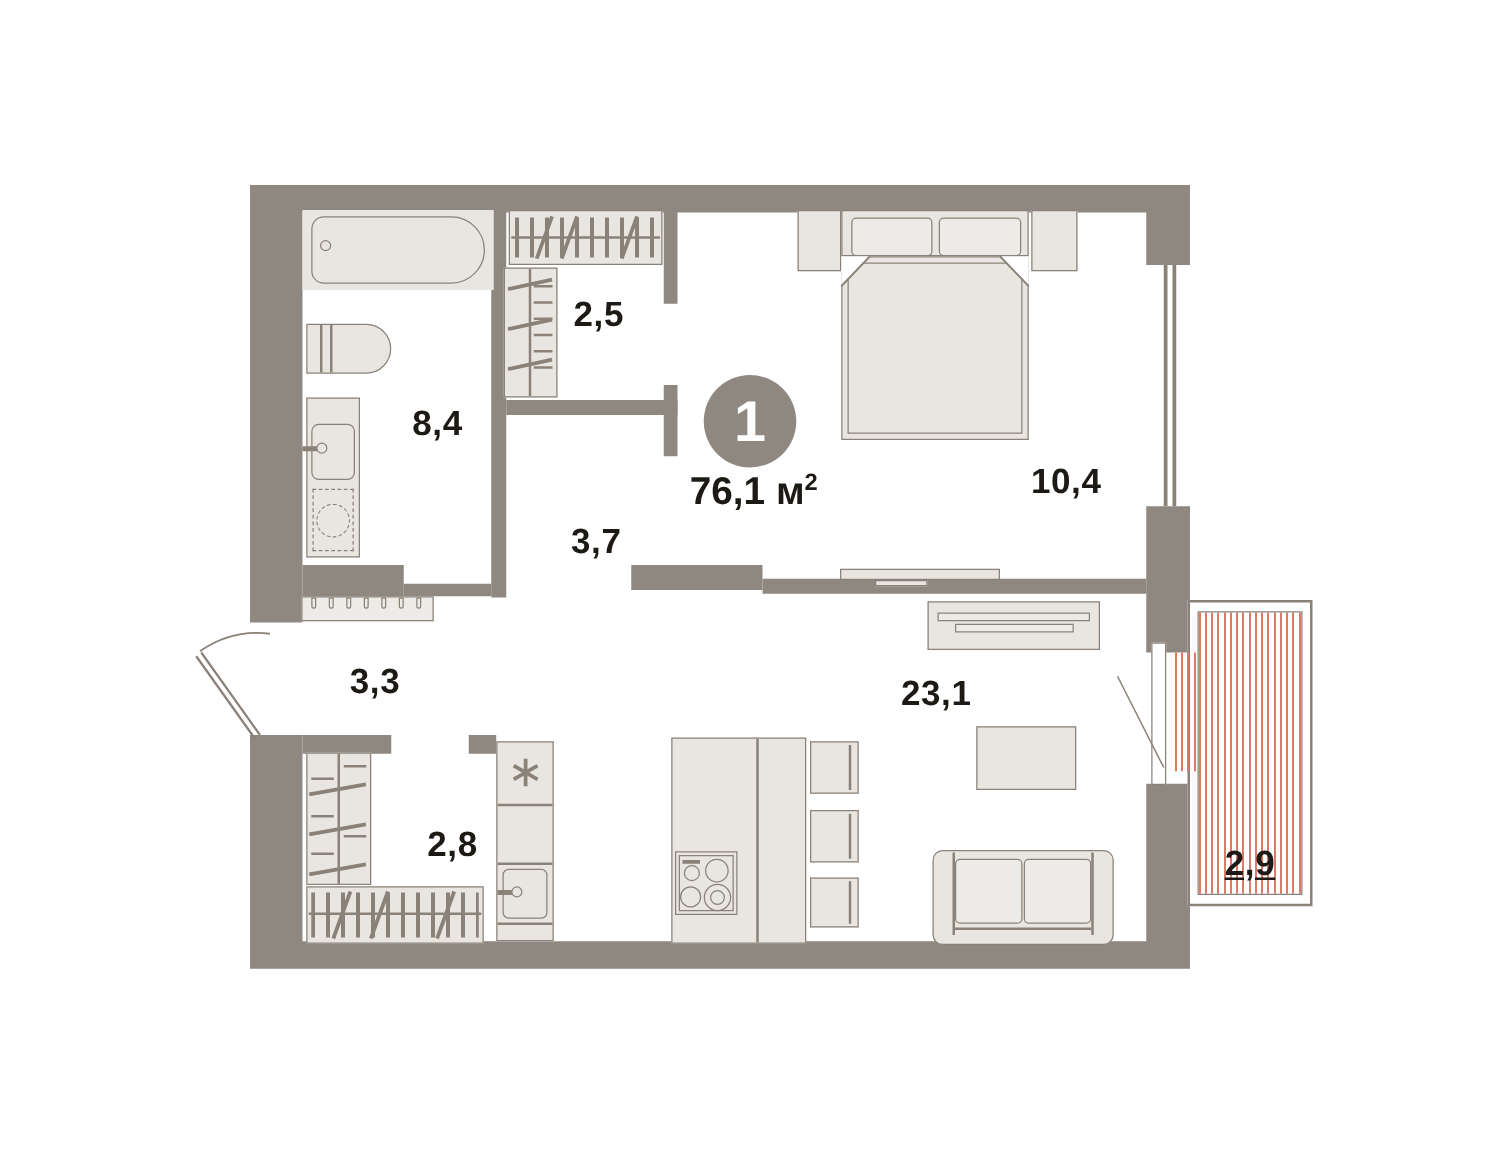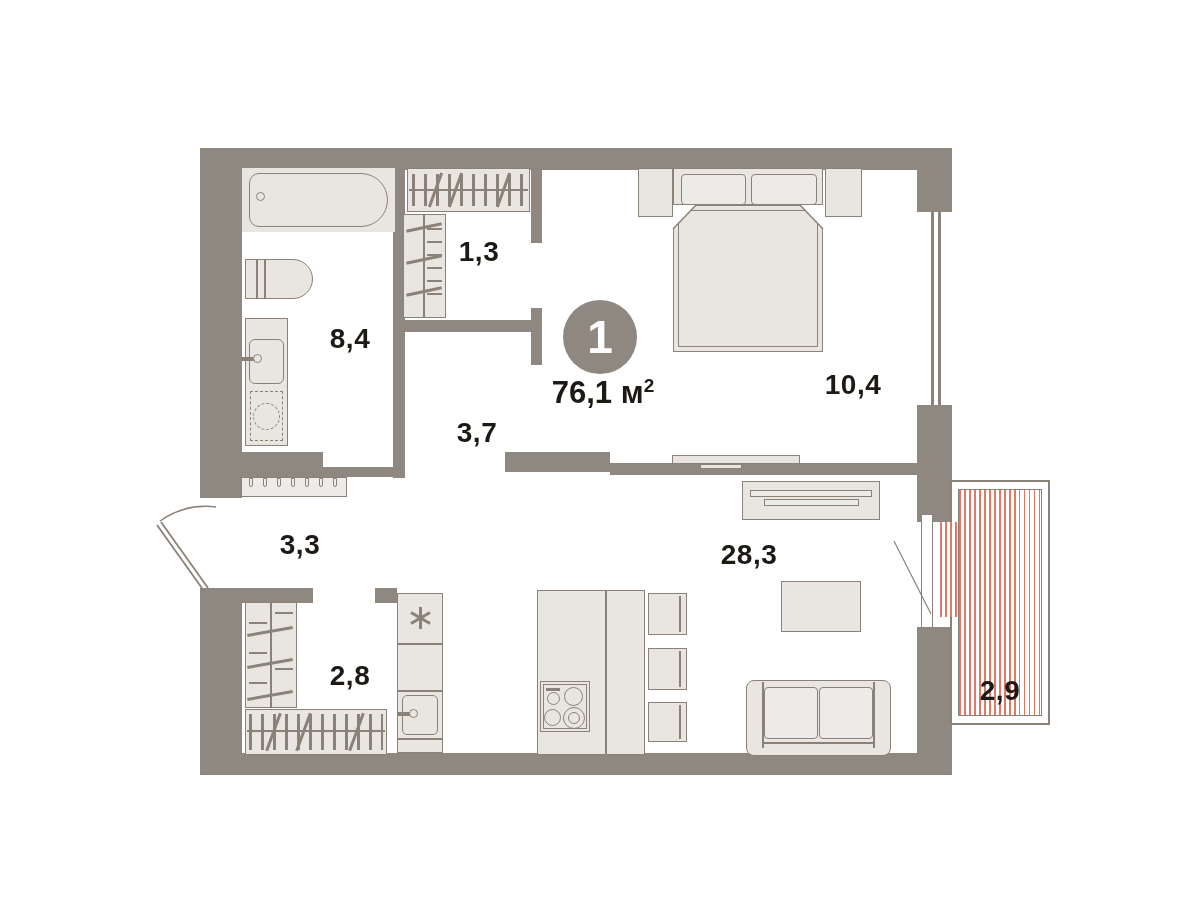--- a/index.html
+++ b/index.html
@@ -178,26 +178,26 @@
     <line x1="800" y1="205" x2="823" y2="229" stroke="#8A8278" stroke-width="1.5"></line>
 
     <line x1="161" y1="522" x2="208" y2="588" stroke="#8A8278" stroke-width="1.8"></line>
     <line x1="157" y1="525" x2="204" y2="591" stroke="#8A8278" stroke-width="1.8"></line>
     <path d="M 160 521 A 80 80 0 0 1 216 507" fill="none" stroke="#8A8278" stroke-width="1.5"></path>
 
     <line x1="894" y1="541" x2="931" y2="614" stroke="#8A8278" stroke-width="1.2"></line>
   </svg>
 
   <div class="lbl" style="left:350px;top:339px;">8,4</div>
-  <div class="lbl" style="left:479px;top:252px;">1,3</div>
+  <div class="lbl" style="left:479px;top:252px;">2,5</div>
   <div class="lbl" style="left:477px;top:433px;">3,7</div>
   <div class="lbl" style="left:853px;top:385px;">10,4</div>
   <div class="lbl" style="left:300px;top:545px;">3,3</div>
-  <div class="lbl" style="left:350px;top:676px;">2,8</div>
-  <div class="lbl" style="left:749px;top:555px;">28,3</div>
-  <div class="lbl" style="left:1000px;top:691px;">2,9</div>
+  <div class="lbl" style="left:362px;top:676px;">2,8</div>
+  <div class="lbl" style="left:749px;top:555px;">23,1</div>
+  <div class="lbl" style="left:1000px;top:691px;text-decoration:underline;">2,9</div>
 
   <div id="badge">
       <span>1</span>
     </div>
   <div id="area-label"><span>76,1</span>&nbsp;<span>м</span><sup>2</sup></div>
 
 </div>
 
 </body></html>

